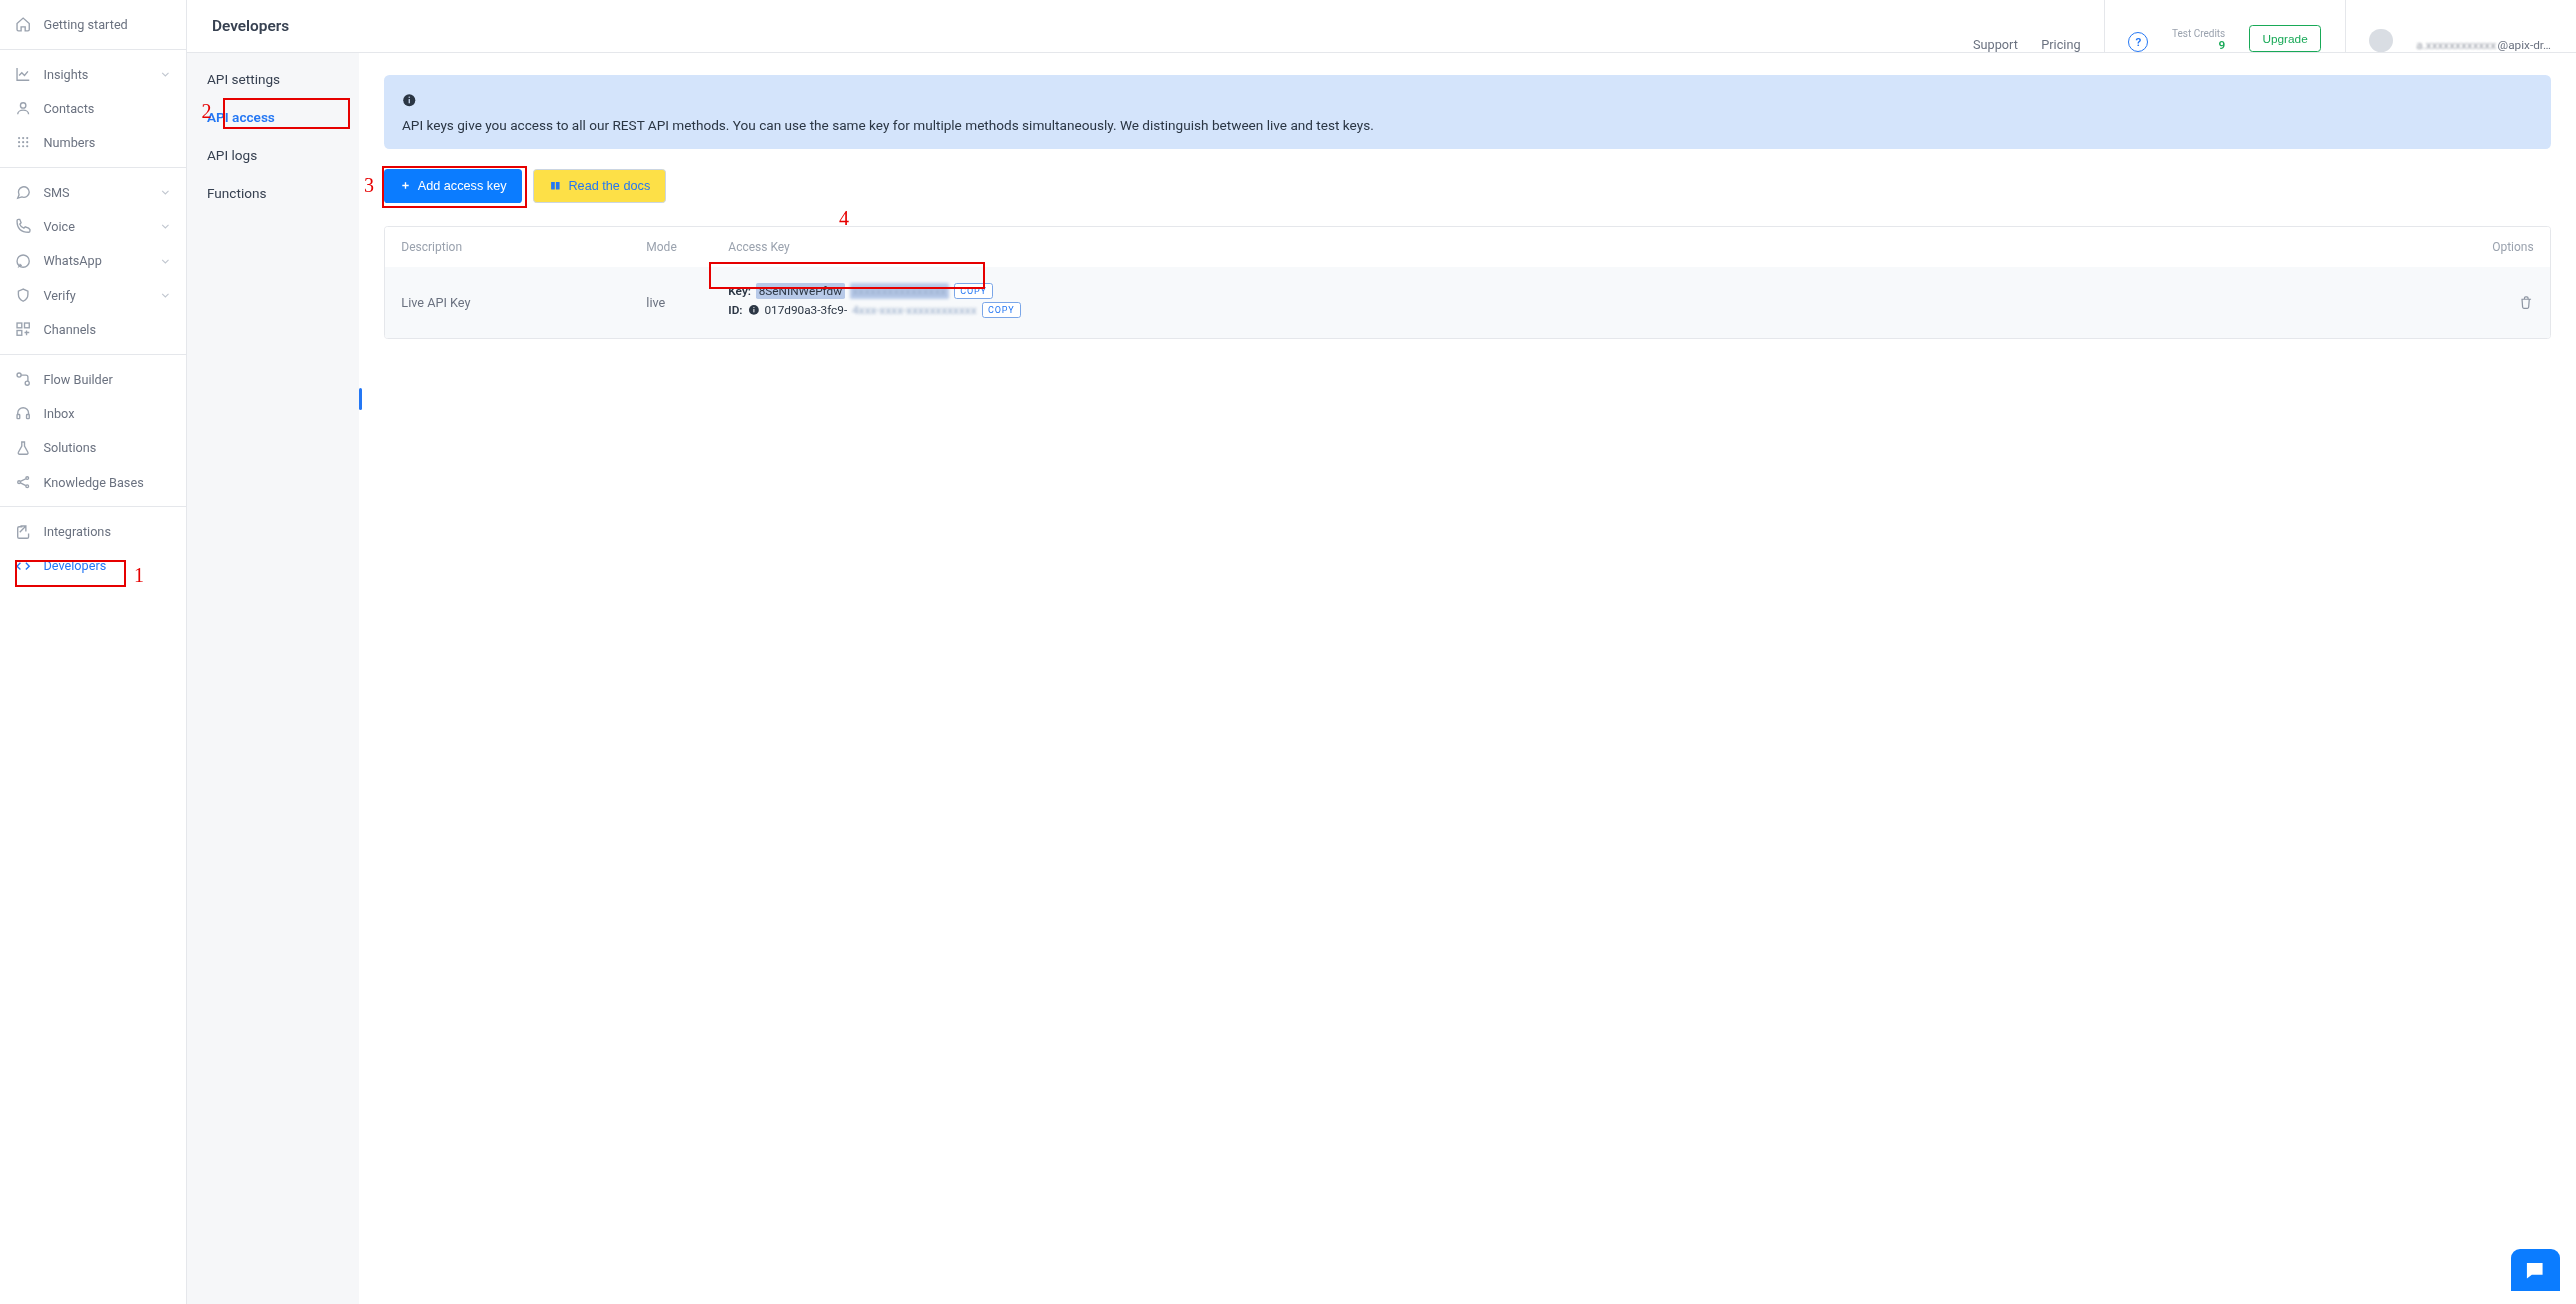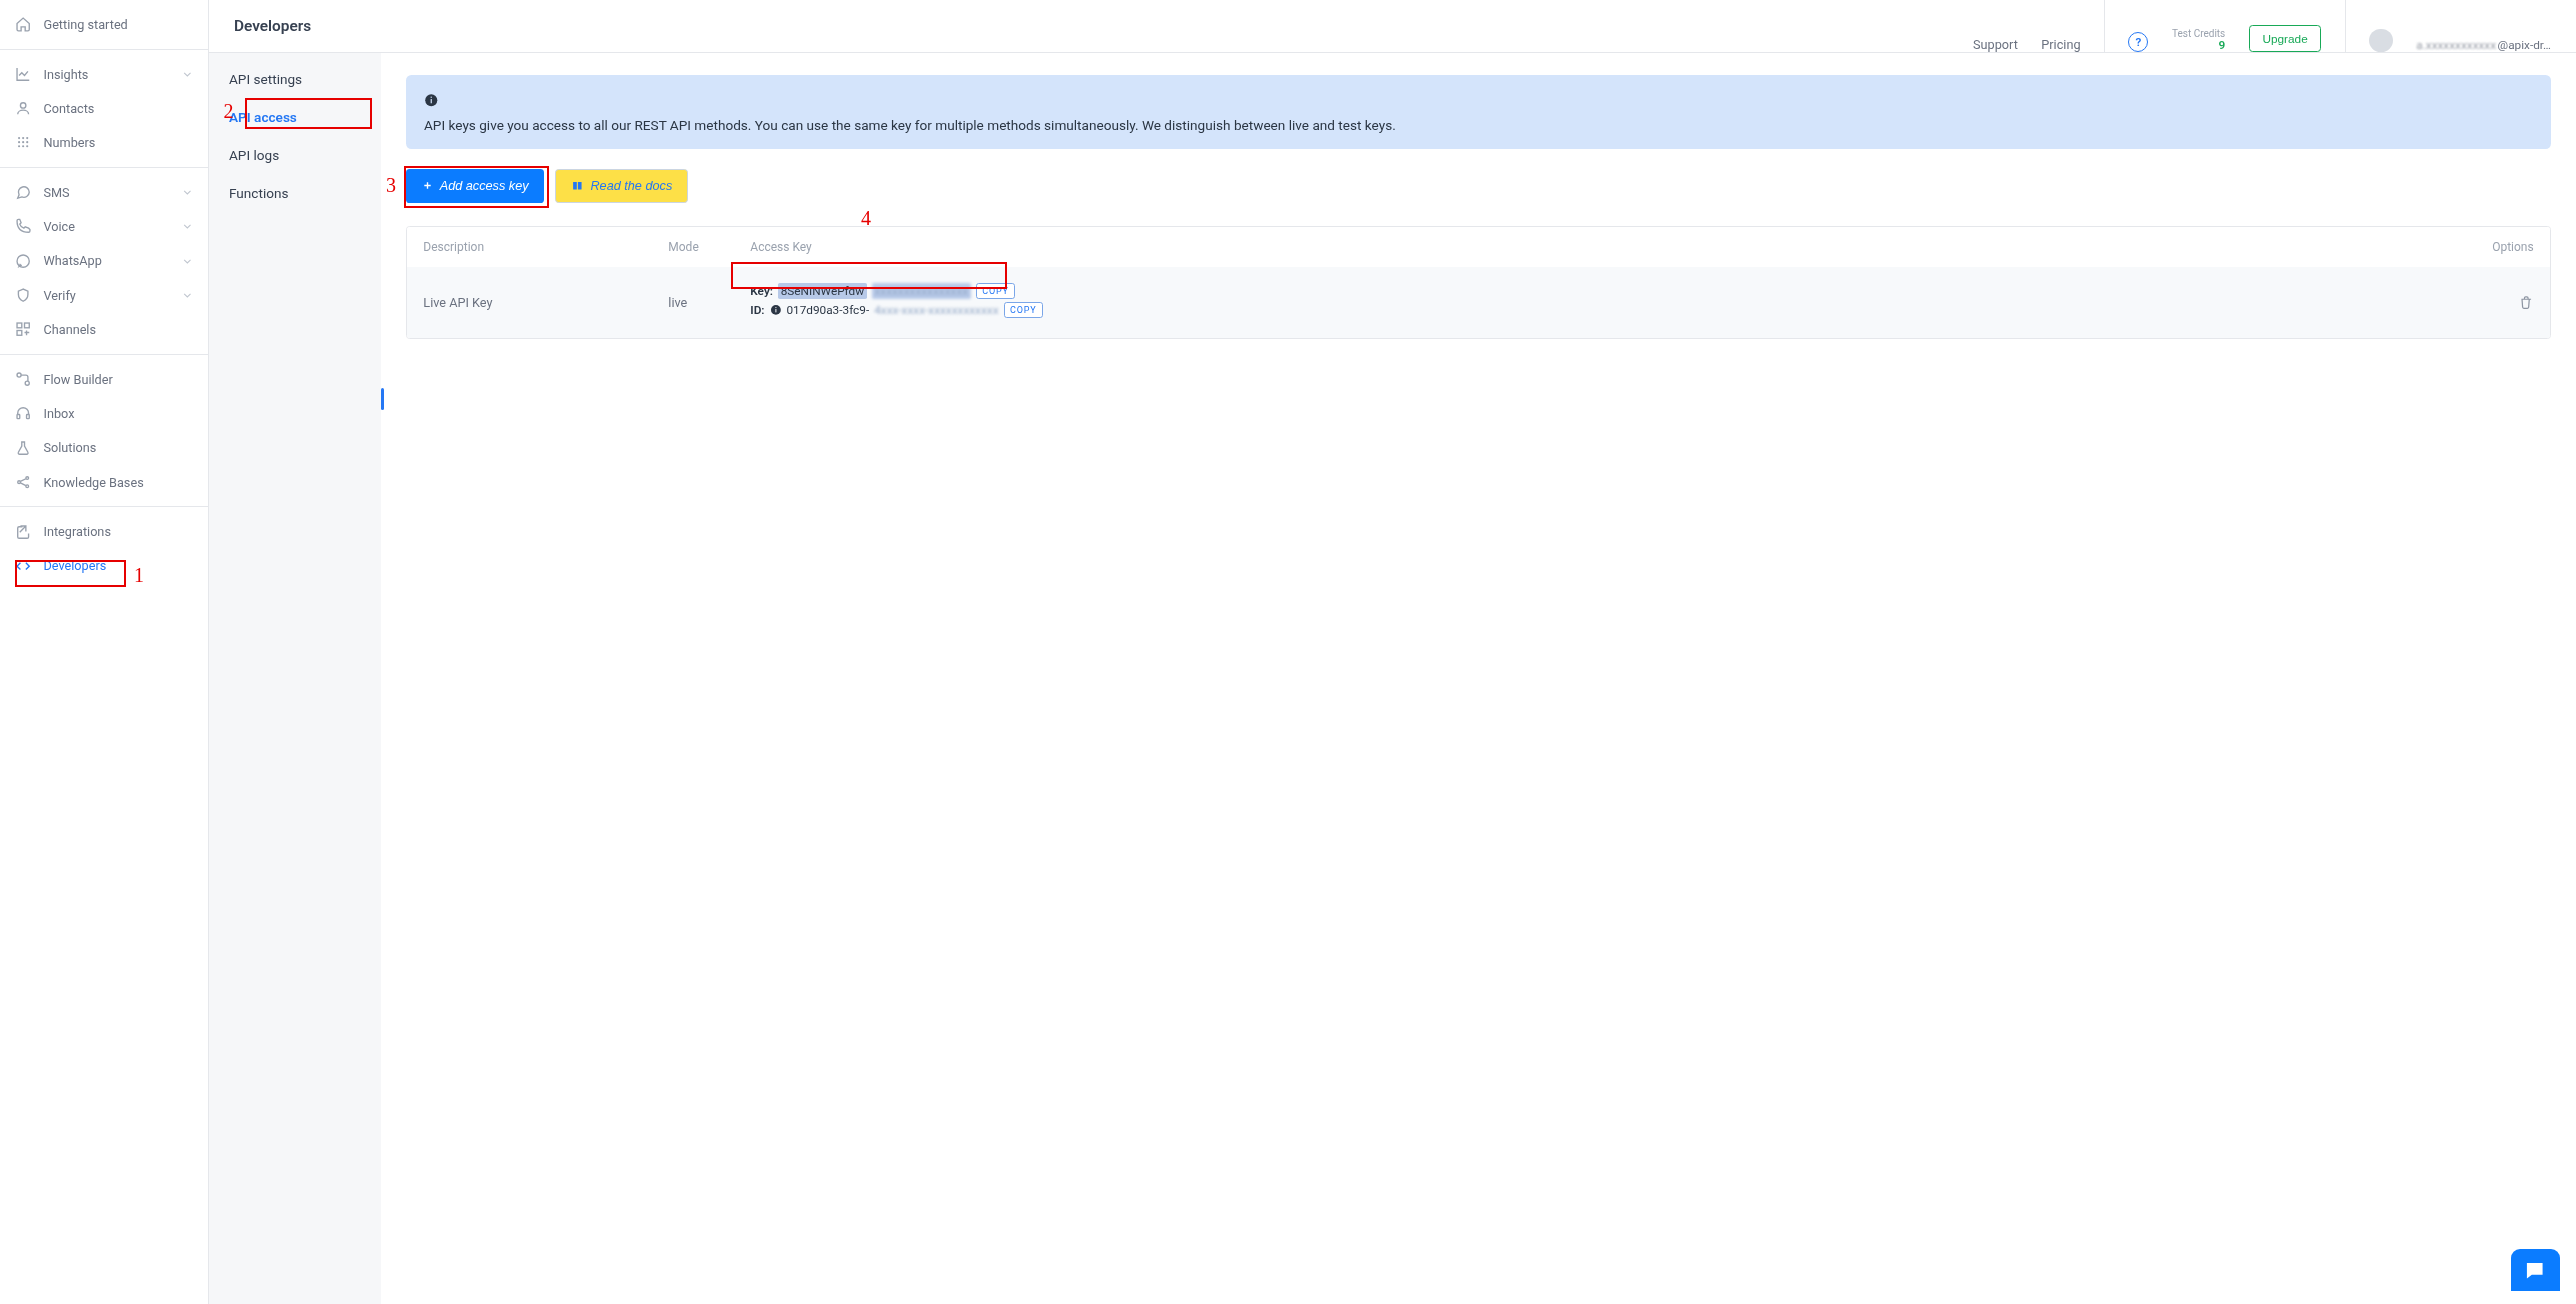--- a/index.html
+++ b/index.html
@@ -8,21 +8,21 @@
     font-family: -apple-system, BlinkMacSystemFont, "Segoe UI", Roboto, "Helvetica Neue", Arial, sans-serif;
     font-size: 12.7px;
     color: #4a5568;
     background: #fff;
     display: flex;
     min-width: 1395px;
   }
 
   
   .sidebar {
-    width: 209px;
+    width: 187px;
     border-right: 0.9px solid #e5e7eb;
     display: flex;
     flex-direction: column;
   }
   .sidebar .group {
     padding: 7.2px 0;
   }
   .sidebar .group + .group { border-top: 0.9px solid #e5e7eb; }
   .side-item {
     display: flex;
@@ -185,21 +185,20 @@
   .btn {
     border-radius: 3.6px;
     font-size: 12.7px;
     padding: 9px 14.5px;
     display: inline-flex;
     align-items: center;
     gap: 7.2px;
     font-weight: 500;
     cursor: pointer;
     border: 0.9px solid transparent;
-    font-style: italic;
   }
   .btn-primary {
     background: #0b7cff;
     color: #fff;
   }
   .btn-outline {
     background: #fde047;
     border-color: #cbd5e1;
     color: #2477f4;
   }

